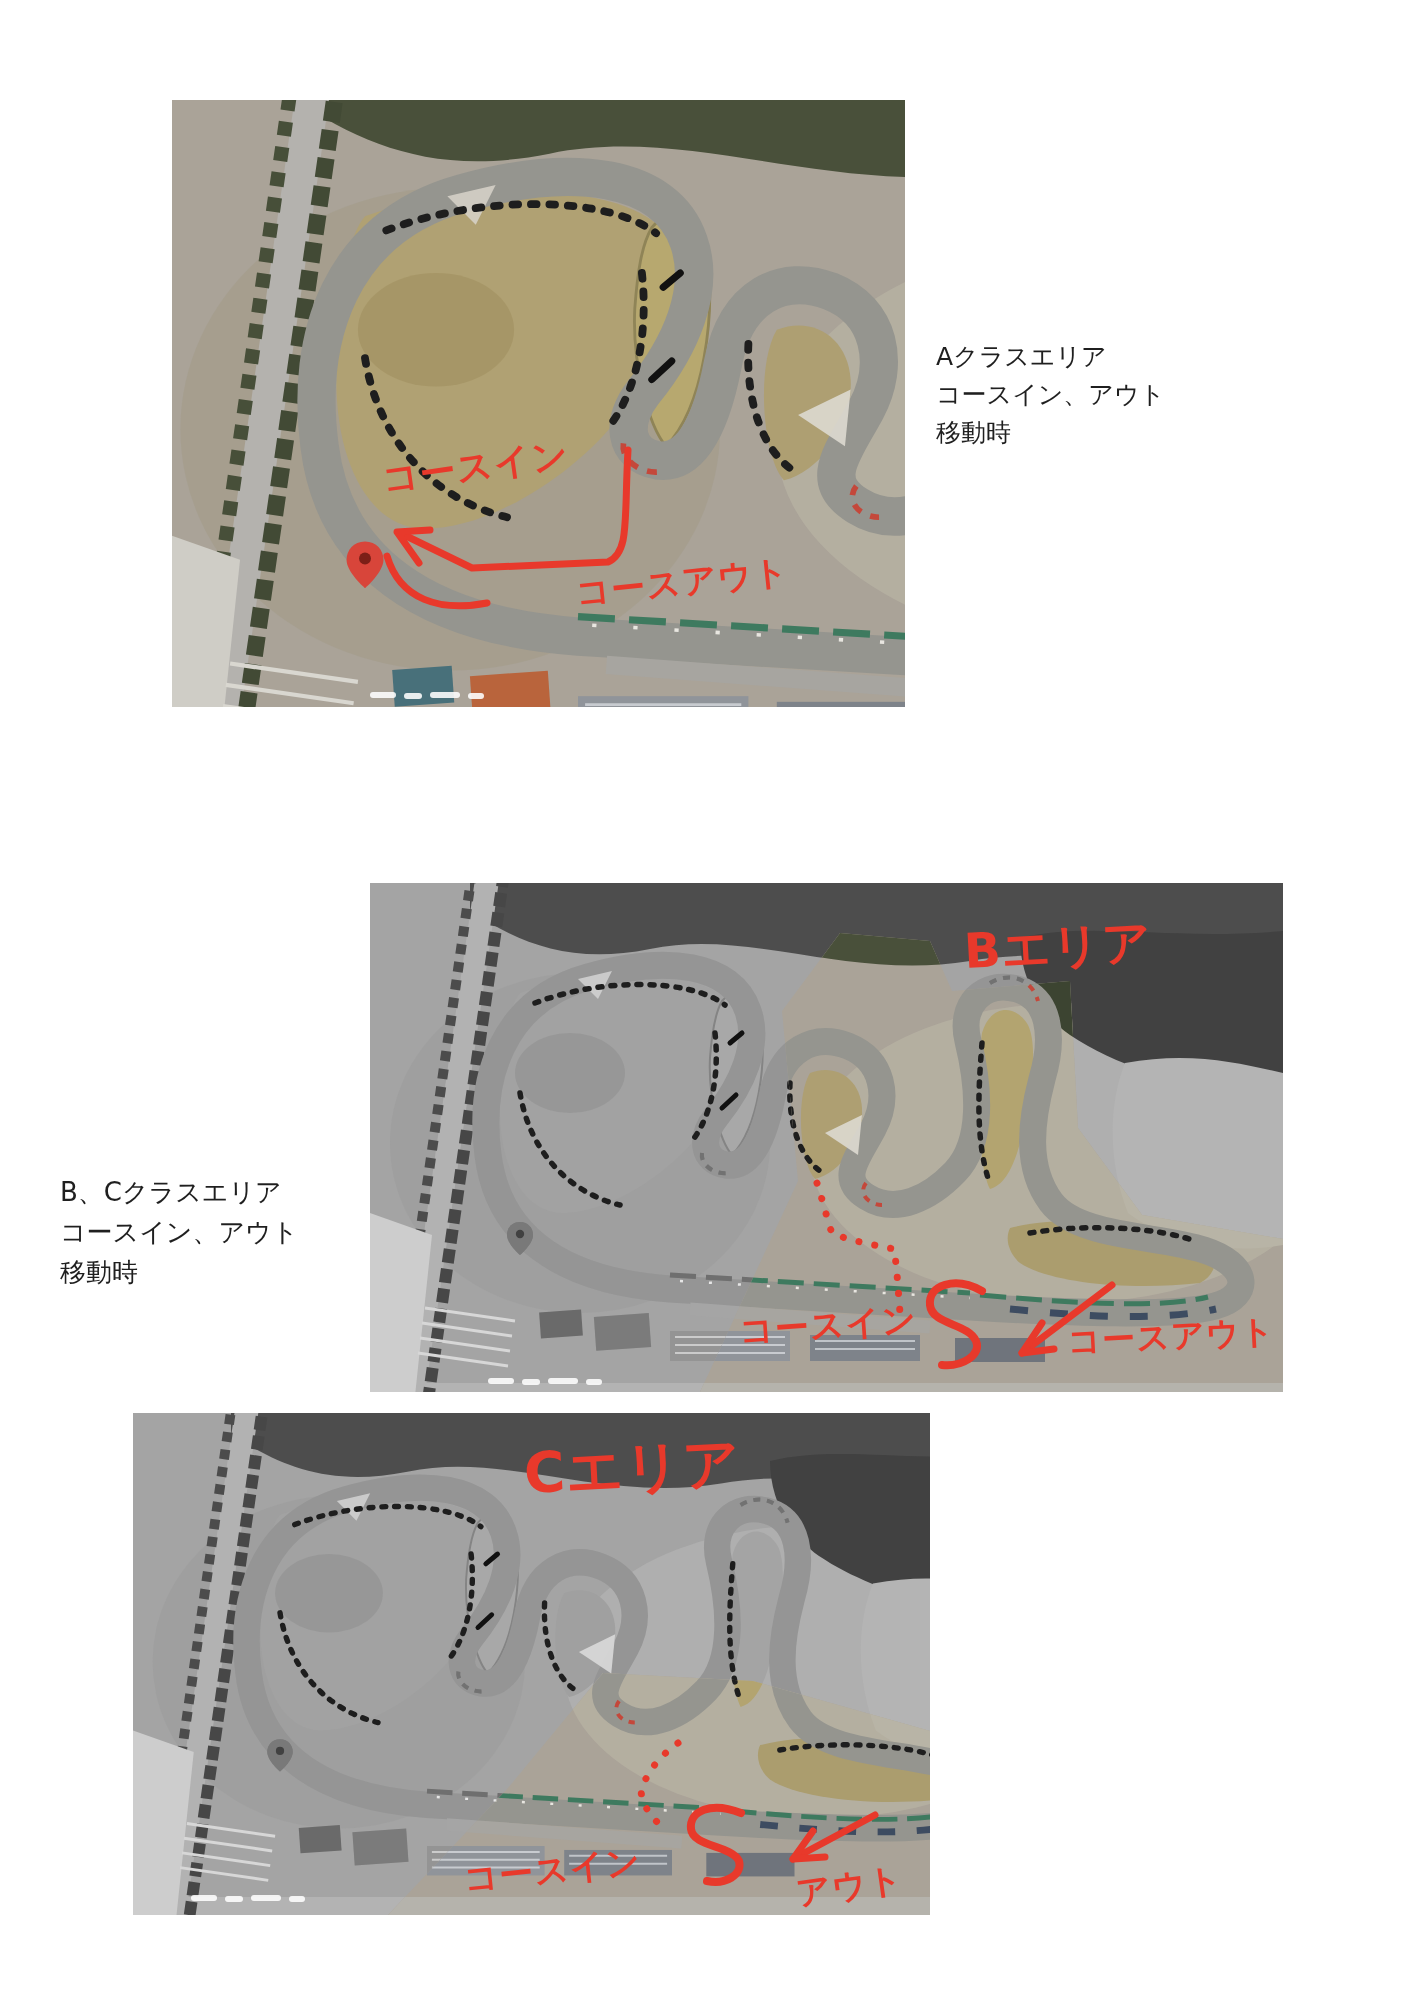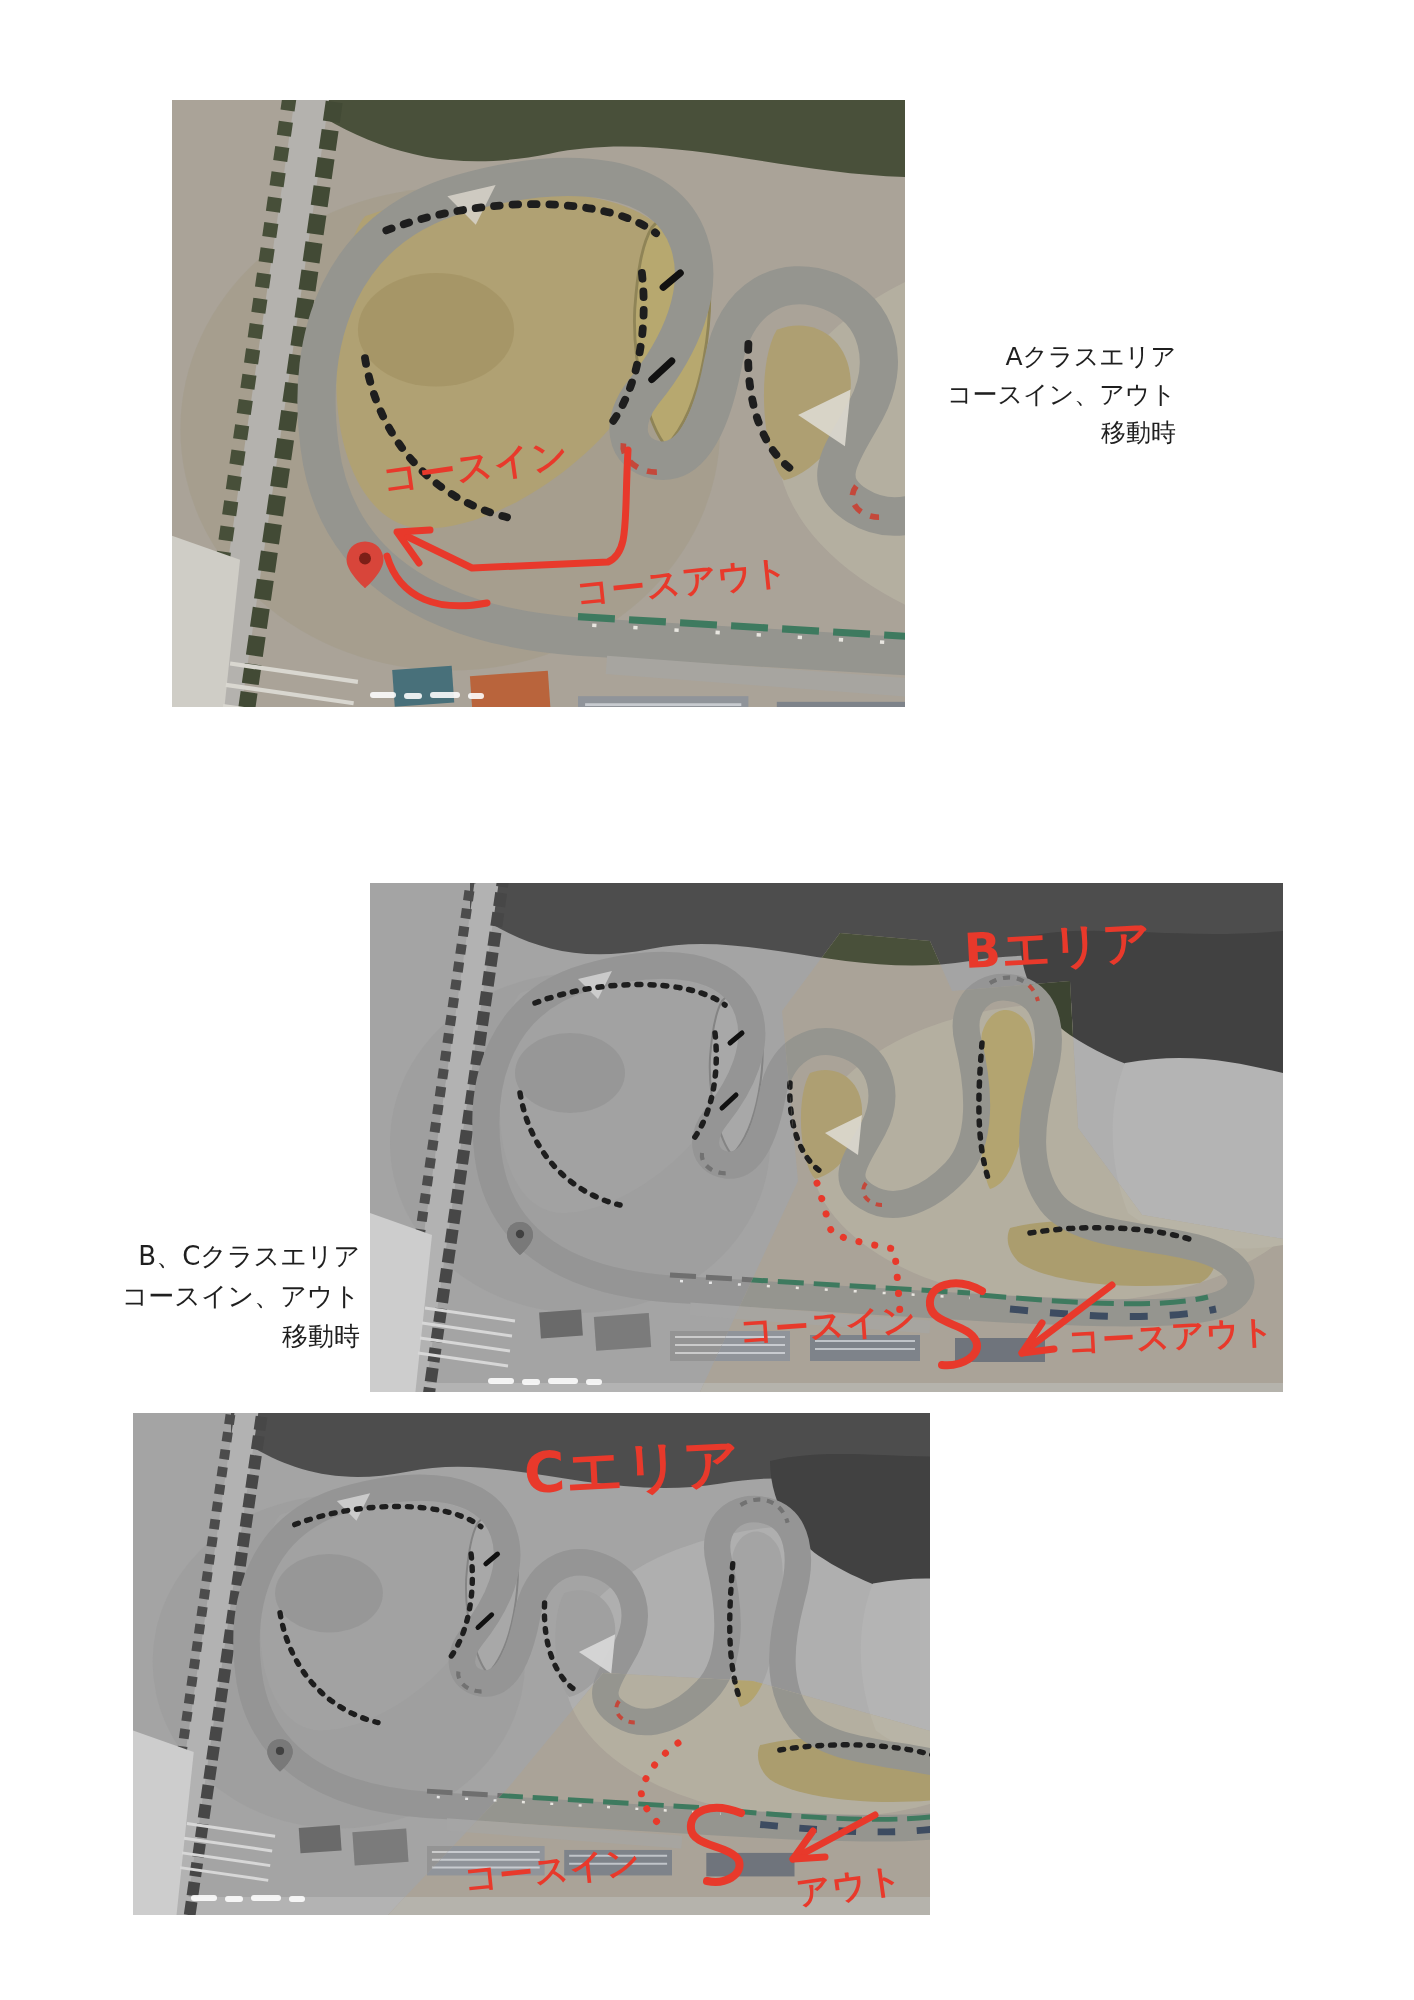--- a/index.html
+++ b/index.html
@@ -3,24 +3,24 @@
 <meta charset="utf-8">
 <style>
   html,body{margin:0;padding:0;background:#fff;}
   .page{position:relative;width:1414px;height:2000px;background:var(--page-bg,#ffffff);
         font-family:"DejaVu Sans","Liberation Sans",sans-serif;overflow:hidden;}
   .photo{position:absolute;overflow:hidden;background:#a9a399;}
   .photo svg{display:block;width:100%;height:100%;}
   .photo-a{left:172px;top:100px;width:733px;height:607px;}
   .photo-b{left:370px;top:883px;width:913px;height:509px;}
   .photo-c{left:133px;top:1413px;width:797px;height:502px;}
-  .caption{position:absolute;text-align:right;color:var(--caption-ink,#1f1f1f);}
+  .caption{position:absolute;text-align:left;color:var(--caption-ink,#1f1f1f);}
   .caption .ln{display:block;}
   .caption-a{left:936px;top:338px;width:240px;font-size:25px;line-height:38px;}
-  .caption-bc{left:60px;top:1236px;width:300px;font-size:26px;line-height:40px;}
+  .caption-bc{left:60px;top:1172px;width:300px;font-size:26px;line-height:40px;}
   .ink{stroke:var(--red-ink,#e8392b);fill:none;stroke-linecap:round;stroke-linejoin:round;}
   .ink-text{fill:var(--red-ink,#e8392b);font-weight:bold;letter-spacing:1px;}
   .maplabel{fill:#ffffff;opacity:.88;}
   .hiddefs{position:absolute;width:0;height:0;}
 </style>
 </head>
 <body>
 
 <svg class="hiddefs" aria-hidden="true">
   <defs>

